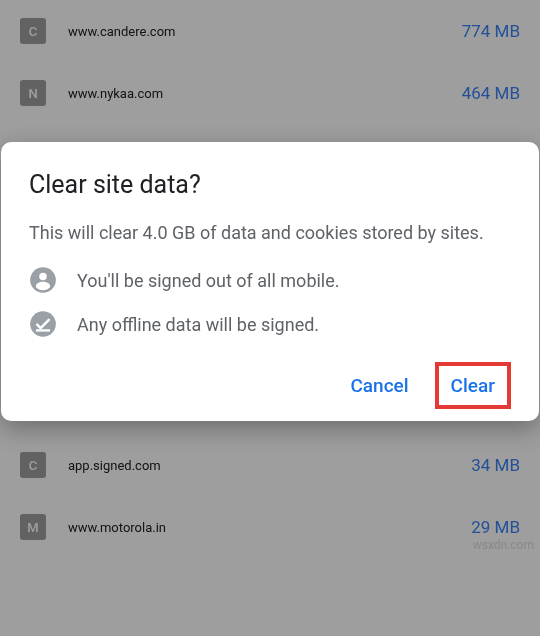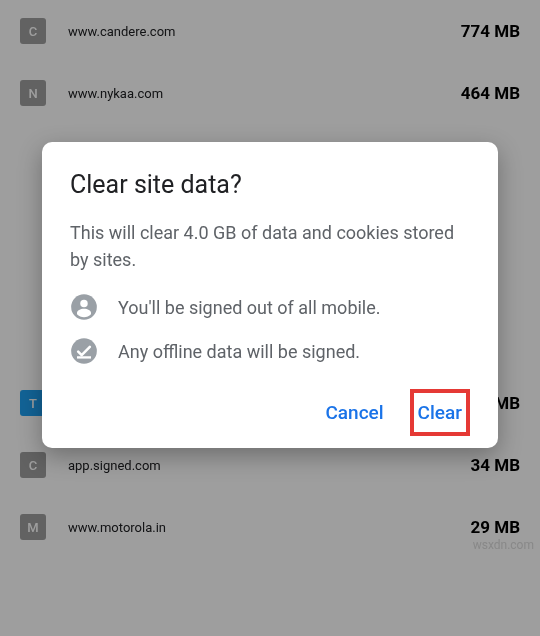--- a/index.html
+++ b/index.html
@@ -32,34 +32,33 @@
       font-weight: 500;
       flex-shrink: 0;
     }
     .site-url {
       flex: 1;
       font-size: 13px;
       color: #202124;
     }
     .site-size {
       font-size: 17px;
-      color: #000000;
-      font-weight: bold;
+      color: #3b82f6;
     }
     .overlay {
       position: absolute;
       inset: 0;
       background: rgba(0,0,0,0.38);
       display: flex;
       align-items: flex-start;
       justify-content: center;
       padding-top: 142px;
     }
     .dialog {
-      width: 456px;
+      width: 538px;
       background: #fff;
       border-radius: 10px;
       padding: 28px 28px 12px 28px;
       box-shadow: 0 8px 24px rgba(0,0,0,0.3);
     }
     .dialog-title {
       font-size: 25px;
       color: #202124;
       font-weight: 400;
       margin-bottom: 20px;
@@ -97,21 +96,21 @@
       border: none;
       font-size: 19px;
       font-weight: 500;
       color: #1a73e8;
       padding: 12px 16px;
       cursor: pointer;
       font-family: inherit;
     }
     .highlight-box {
       border: 4px solid #e53935;
-      padding: 8px 4px;
+      padding: 8px 12px;
     }
     .watermark {
       position: absolute;
       right: 6px;
       bottom: 84px;
       font-size: 12px;
       color: #888;
       z-index: 5;
     }
   </style>

